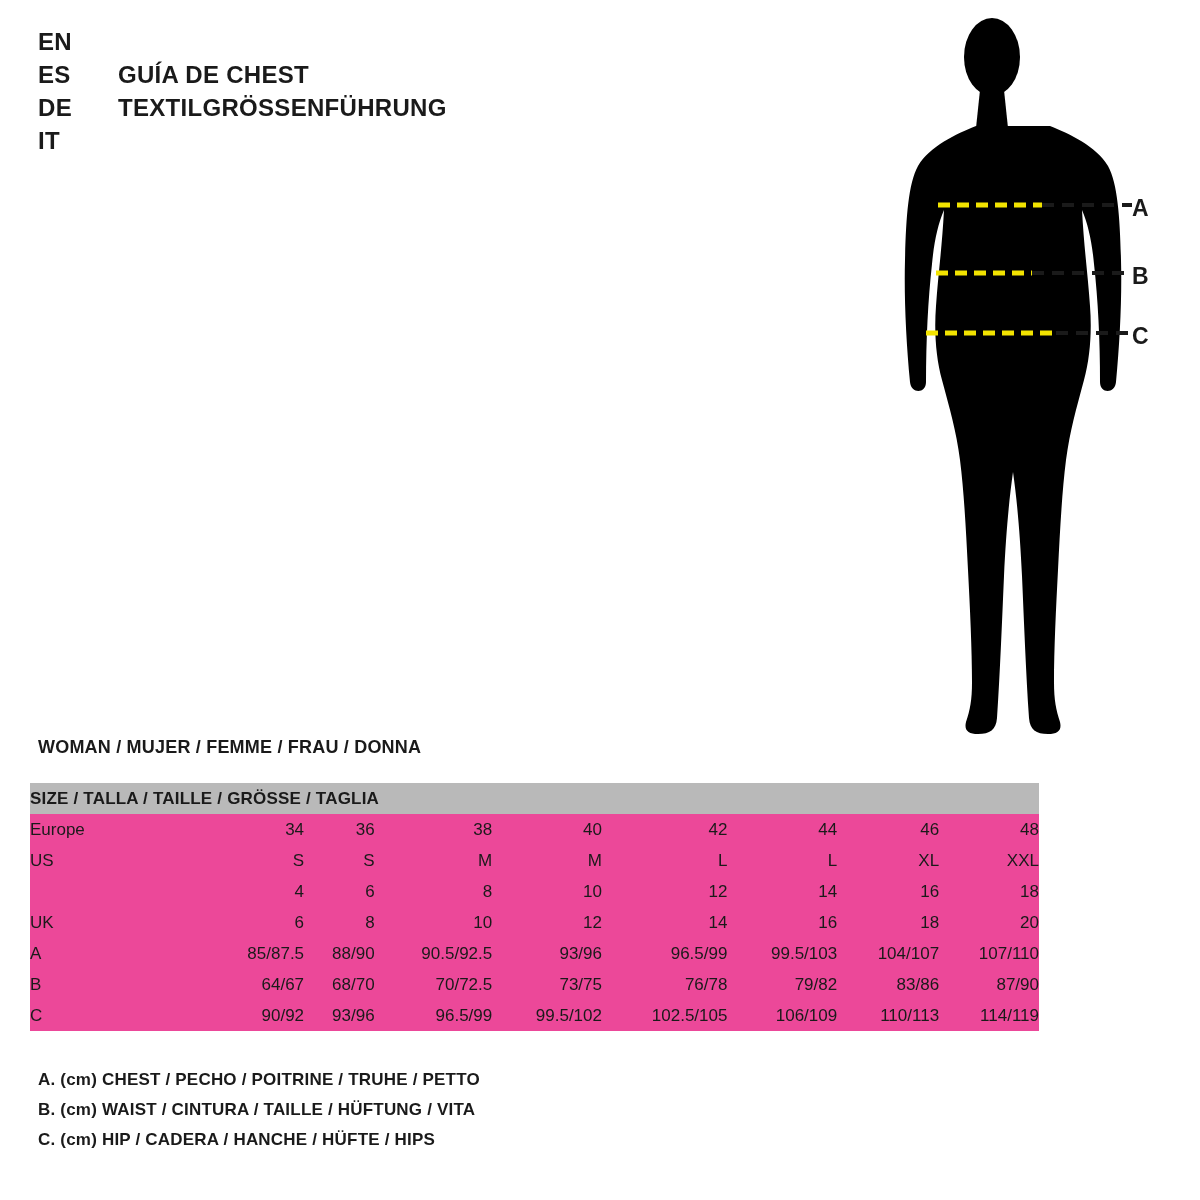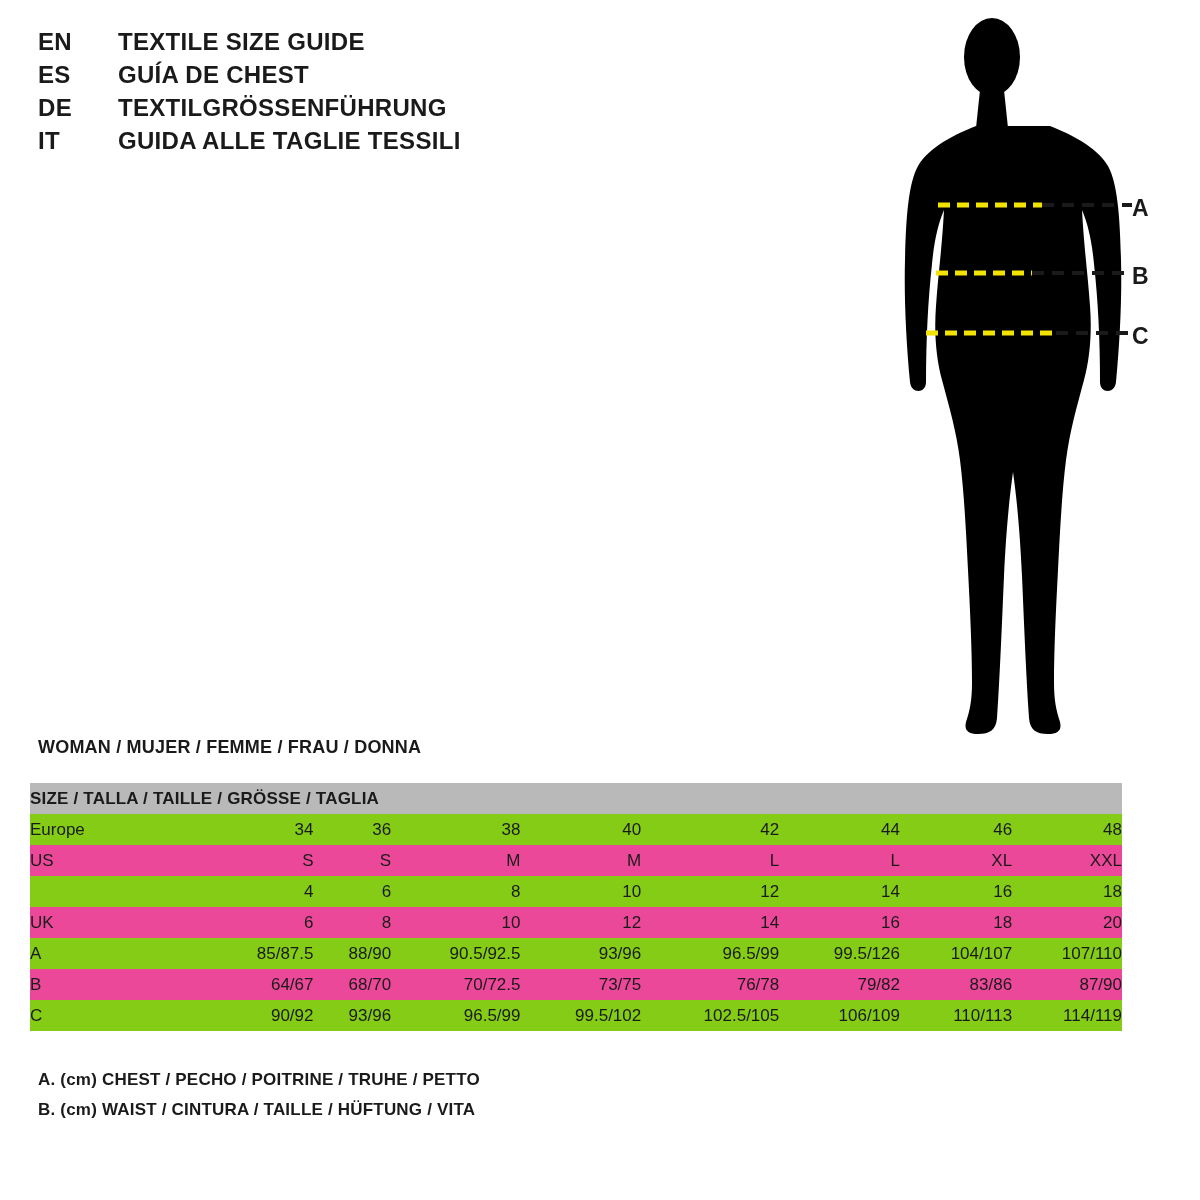--- a/index.html
+++ b/index.html
@@ -65,38 +65,38 @@
     top: 737px;
     font-size: 18px;
     font-weight: 700;
     letter-spacing: 0.2px;
   }
 
   #size-table {
     position: absolute;
     left: 30px;
     top: 783px;
-    width: 1092px;
+    width: 1009px;
     border-collapse: collapse;
     font-size: 17px;
   }
   #size-table td {
     padding: 0;
     height: 31px;
     vertical-align: middle;
   }
   .hdr-row td {
     background: #b9b9b9;
     font-weight: 700;
     font-size: 17px;
     padding-left: 10px;
     height: 30px;
     letter-spacing: 0.2px;
   }
-  .row-light td { background: #84cc16; }
+  .row-light td { background: #ec4899; }
   .row-dark td { background: #ec4899; }
   .row-label {
     padding-left: 10px;
     width: 180px;
     text-align: left;
     white-space: nowrap;
   }
   .cell {
     text-align: right;
     white-space: nowrap;
@@ -117,33 +117,31 @@
     line-height: 30px;
     white-space: nowrap;
   }
 </style>
 </head>
 <body>
 
 <div id="title-block">
   <div class="title-row">
     <div class="title-lang">EN</div>
-    <div class="title-text">TEXTILE SIZE GUIDE</div>
   </div>
   <div class="title-row">
     <div class="title-lang">ES</div>
     <div class="title-text">GUÍA DE CHEST</div>
   </div>
   <div class="title-row">
     <div class="title-lang">DE</div>
     <div class="title-text">TEXTILGRÖSSENFÜHRUNG</div>
   </div>
   <div class="title-row">
     <div class="title-lang">IT</div>
-    <div class="title-text">GUIDA ALLE TAGLIE TESSILI</div>
   </div>
 </div>
 
 <div id="figure-area">
   <svg id="figure-svg" width="330" height="740" viewBox="0 0 330 740">
 
     <ellipse cx="132" cy="47" rx="28" ry="39" fill="#000000"></ellipse>
 
     <path d="M120 80 L144 80 L148 118 L116 118 Z" fill="#000000"></path>
 
@@ -256,21 +254,21 @@
       <td class="cell">20</td>
     </tr>
 
     <tr class="row-light">
       <td class="row-label">A</td>
       <td class="cell">85/87.5</td>
       <td class="cell">88/90</td>
       <td class="cell">90.5/92.5</td>
       <td class="cell">93/96</td>
       <td class="cell">96.5/99</td>
-      <td class="cell">99.5/126</td>
+      <td class="cell">99.5/103</td>
       <td class="cell">104/107</td>
       <td class="cell">107/110</td>
     </tr>
 
     <tr class="row-dark">
       <td class="row-label">B</td>
       <td class="cell">64/67</td>
       <td class="cell">68/70</td>
       <td class="cell">70/72.5</td>
       <td class="cell">73/75</td>
@@ -290,13 +288,14 @@
       <td class="cell">106/109</td>
       <td class="cell">110/113</td>
       <td class="cell">114/119</td>
     </tr>
   </tbody>
 </table>
 
 <div id="footnotes">
   <div class="footnote">A. (cm) CHEST / PECHO / POITRINE / TRUHE / PETTO</div>
   <div class="footnote">B. (cm) WAIST / CINTURA / TAILLE / HÜFTUNG / VITA</div>
+  <div class="footnote">C. (cm) HIP / CADERA / HANCHE / HÜFTE / HIPS</div>
 </div>
 
 </body></html>

